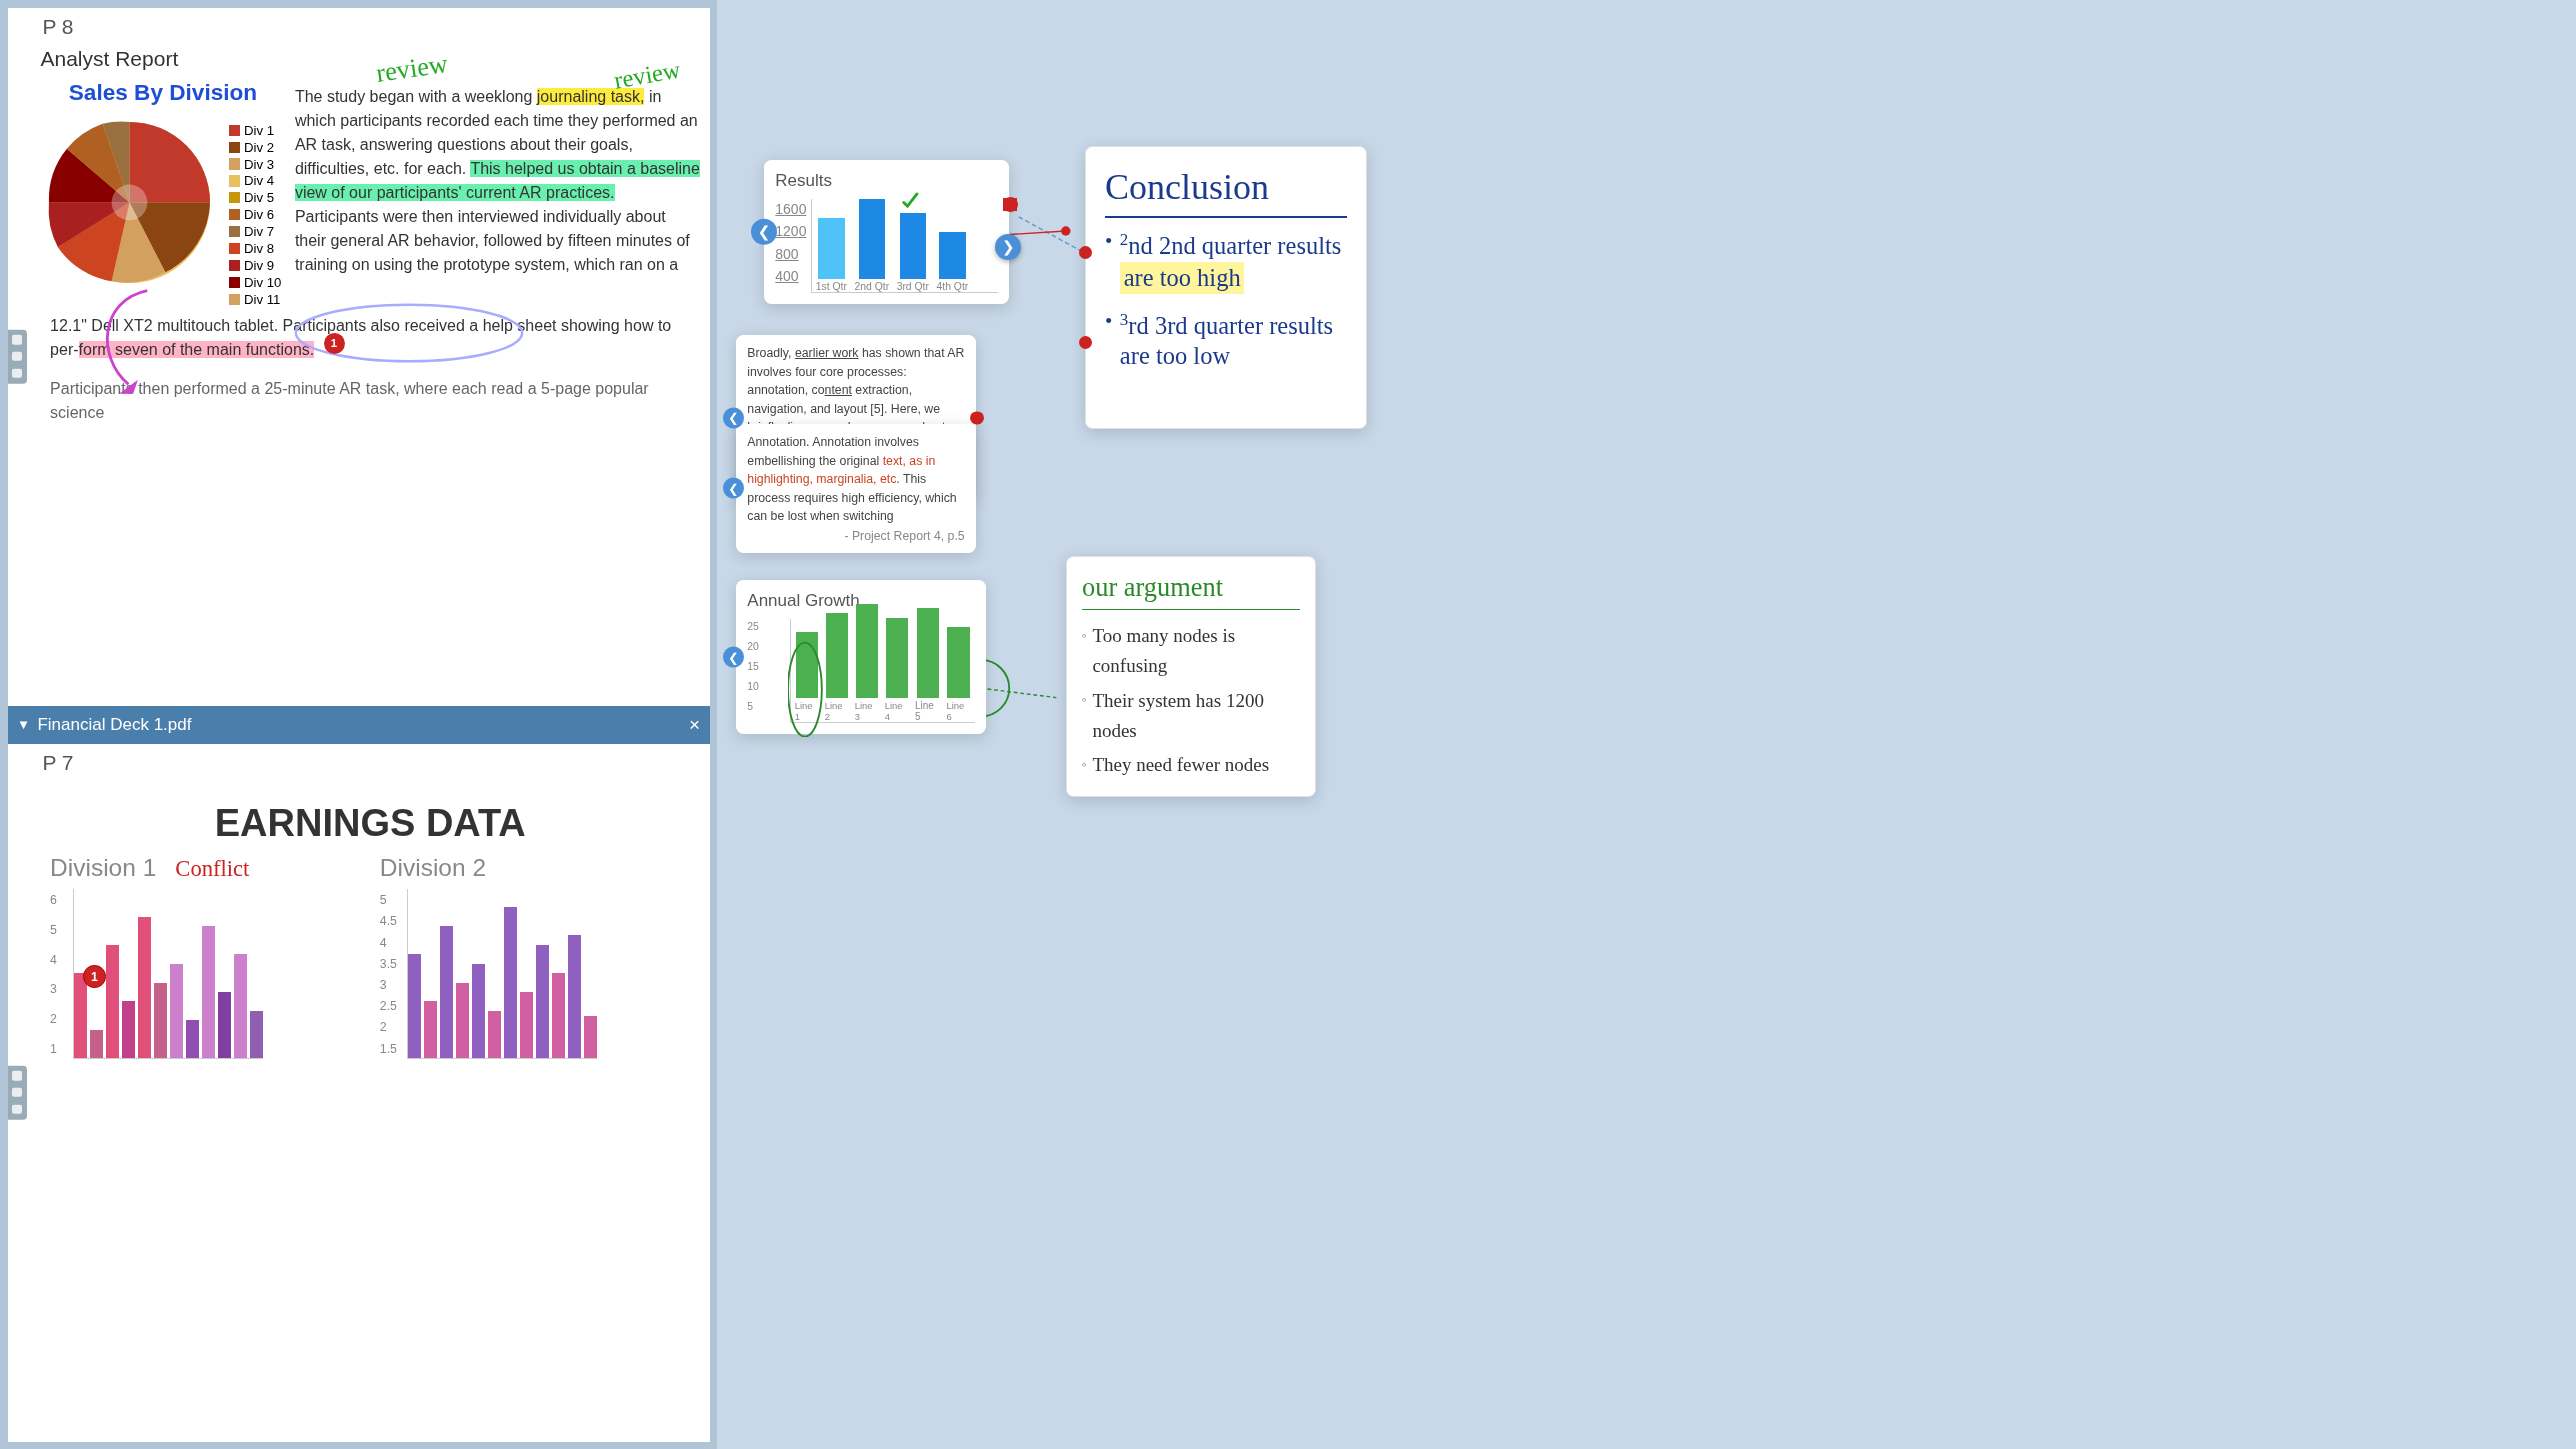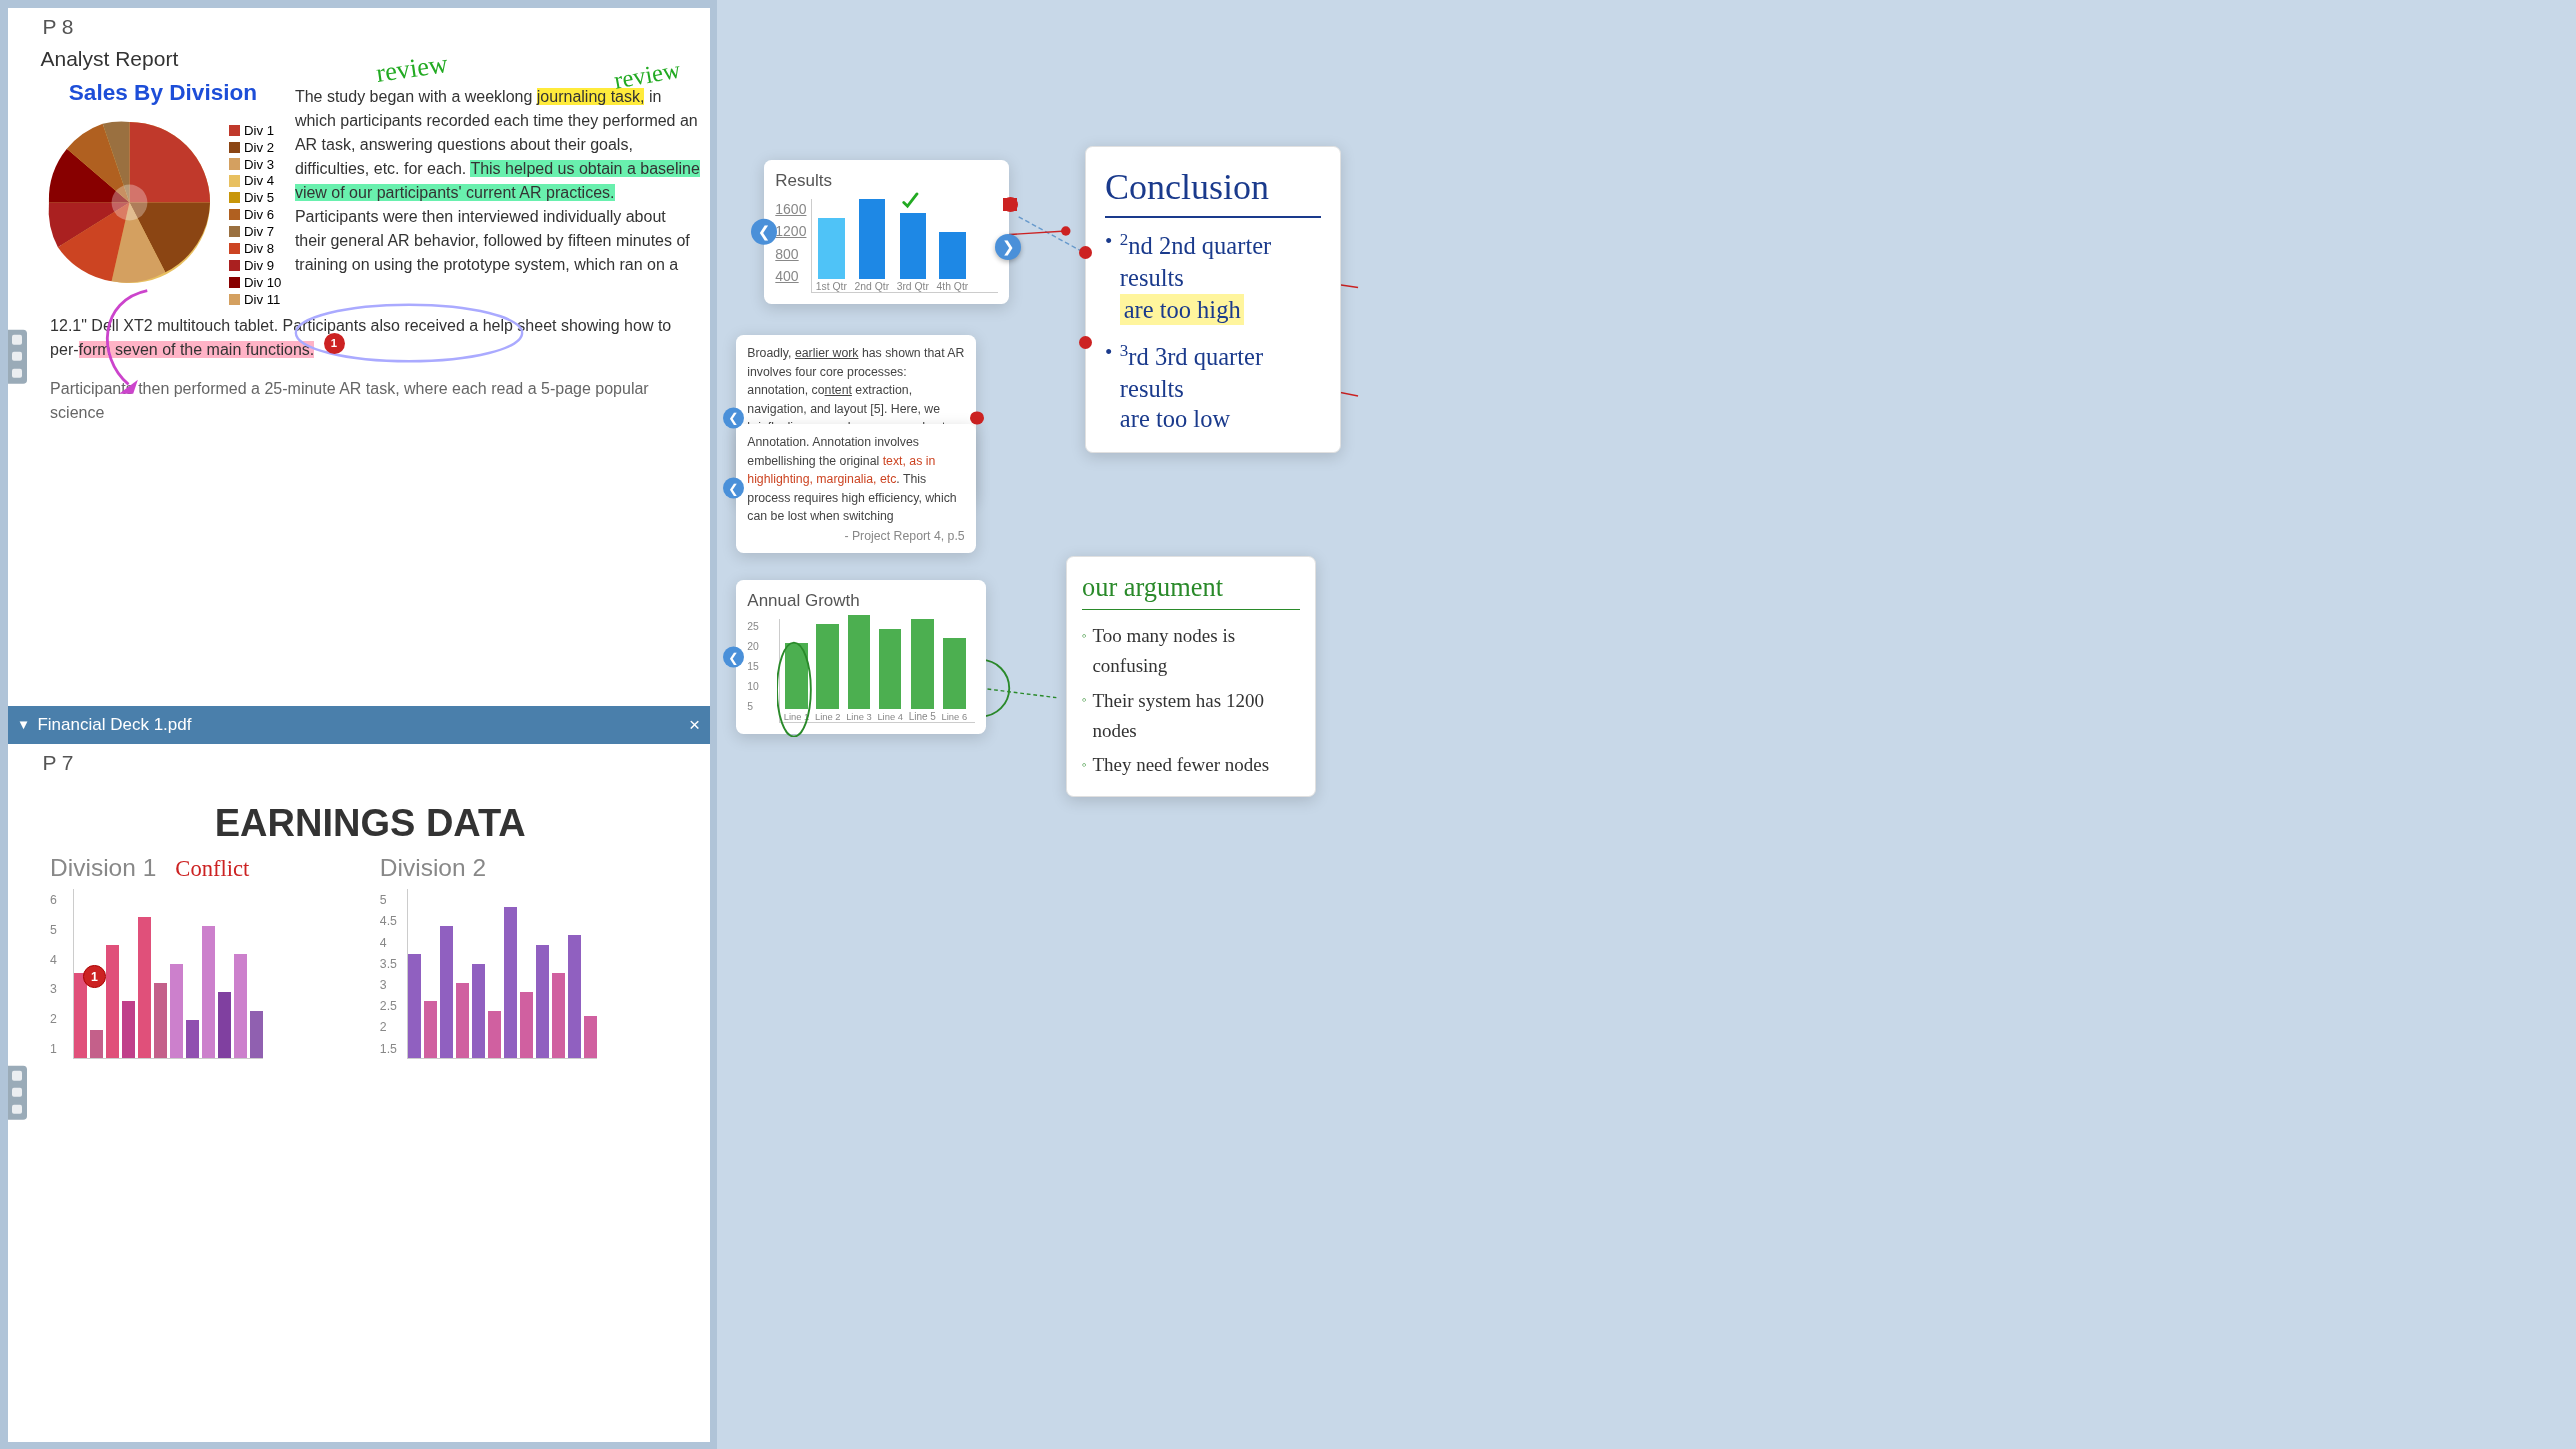--- a/index.html
+++ b/index.html
@@ -249,21 +249,21 @@
       color: white;
       font-size: 15px;
       cursor: pointer;
       z-index: 10;
     }
 
     
     .conclusion-card {
       top: 146px;
       left: 368px;
-      width: 256px;
+      width: 282px;
       min-height: 283px;
       padding: 19px;
       border: 1.9px solid #e0e0e0;
     }
 
     
     .project-report-card {
       top: 335px;
       left: 19px;
       width: 240px;
@@ -623,21 +623,21 @@
     <p style="font-size:12.3px; line-height:1.5; color:#444;">
       Annotation. Annotation involves embellishing the original <span style="color:#cc4422;">text, as in highlighting, marginalia, etc</span>. This process requires high efficiency, which can be lost when switching
     </p>
     <p style="font-size:12.3px; color:#888; text-align:right; margin-top:3.8px;">- Project Report 4, p.5</p>
   </div>
 
   <div class="card annual-growth-card">
     <div class="nav-arrow-left" style="width:21px;height:21px;font-size:12.3px;">❮</div>
     <div class="card-title">Annual Growth</div>
 
-    <div style="display:flex; gap:8px;">
+    <div style="display:flex; gap:19px;">
       <div style="display:flex; flex-direction:column; justify-content:space-between; height:104px; font-size:10.4px; color:#888; padding:1.9px 0; width:23.6px;">
         <span>25</span>
           <span>20</span>
           <span>15</span>
           <span>10</span>
           <span>5</span>
           <span></span>
       </div>
       <div style="position:relative; flex:1;">
         <div style="display:flex; align-items:flex-end; gap:5.7px; height:104px; border-bottom:0.9px solid #ccc; border-left:0.9px solid #ccc; padding:0 3.8px;">

